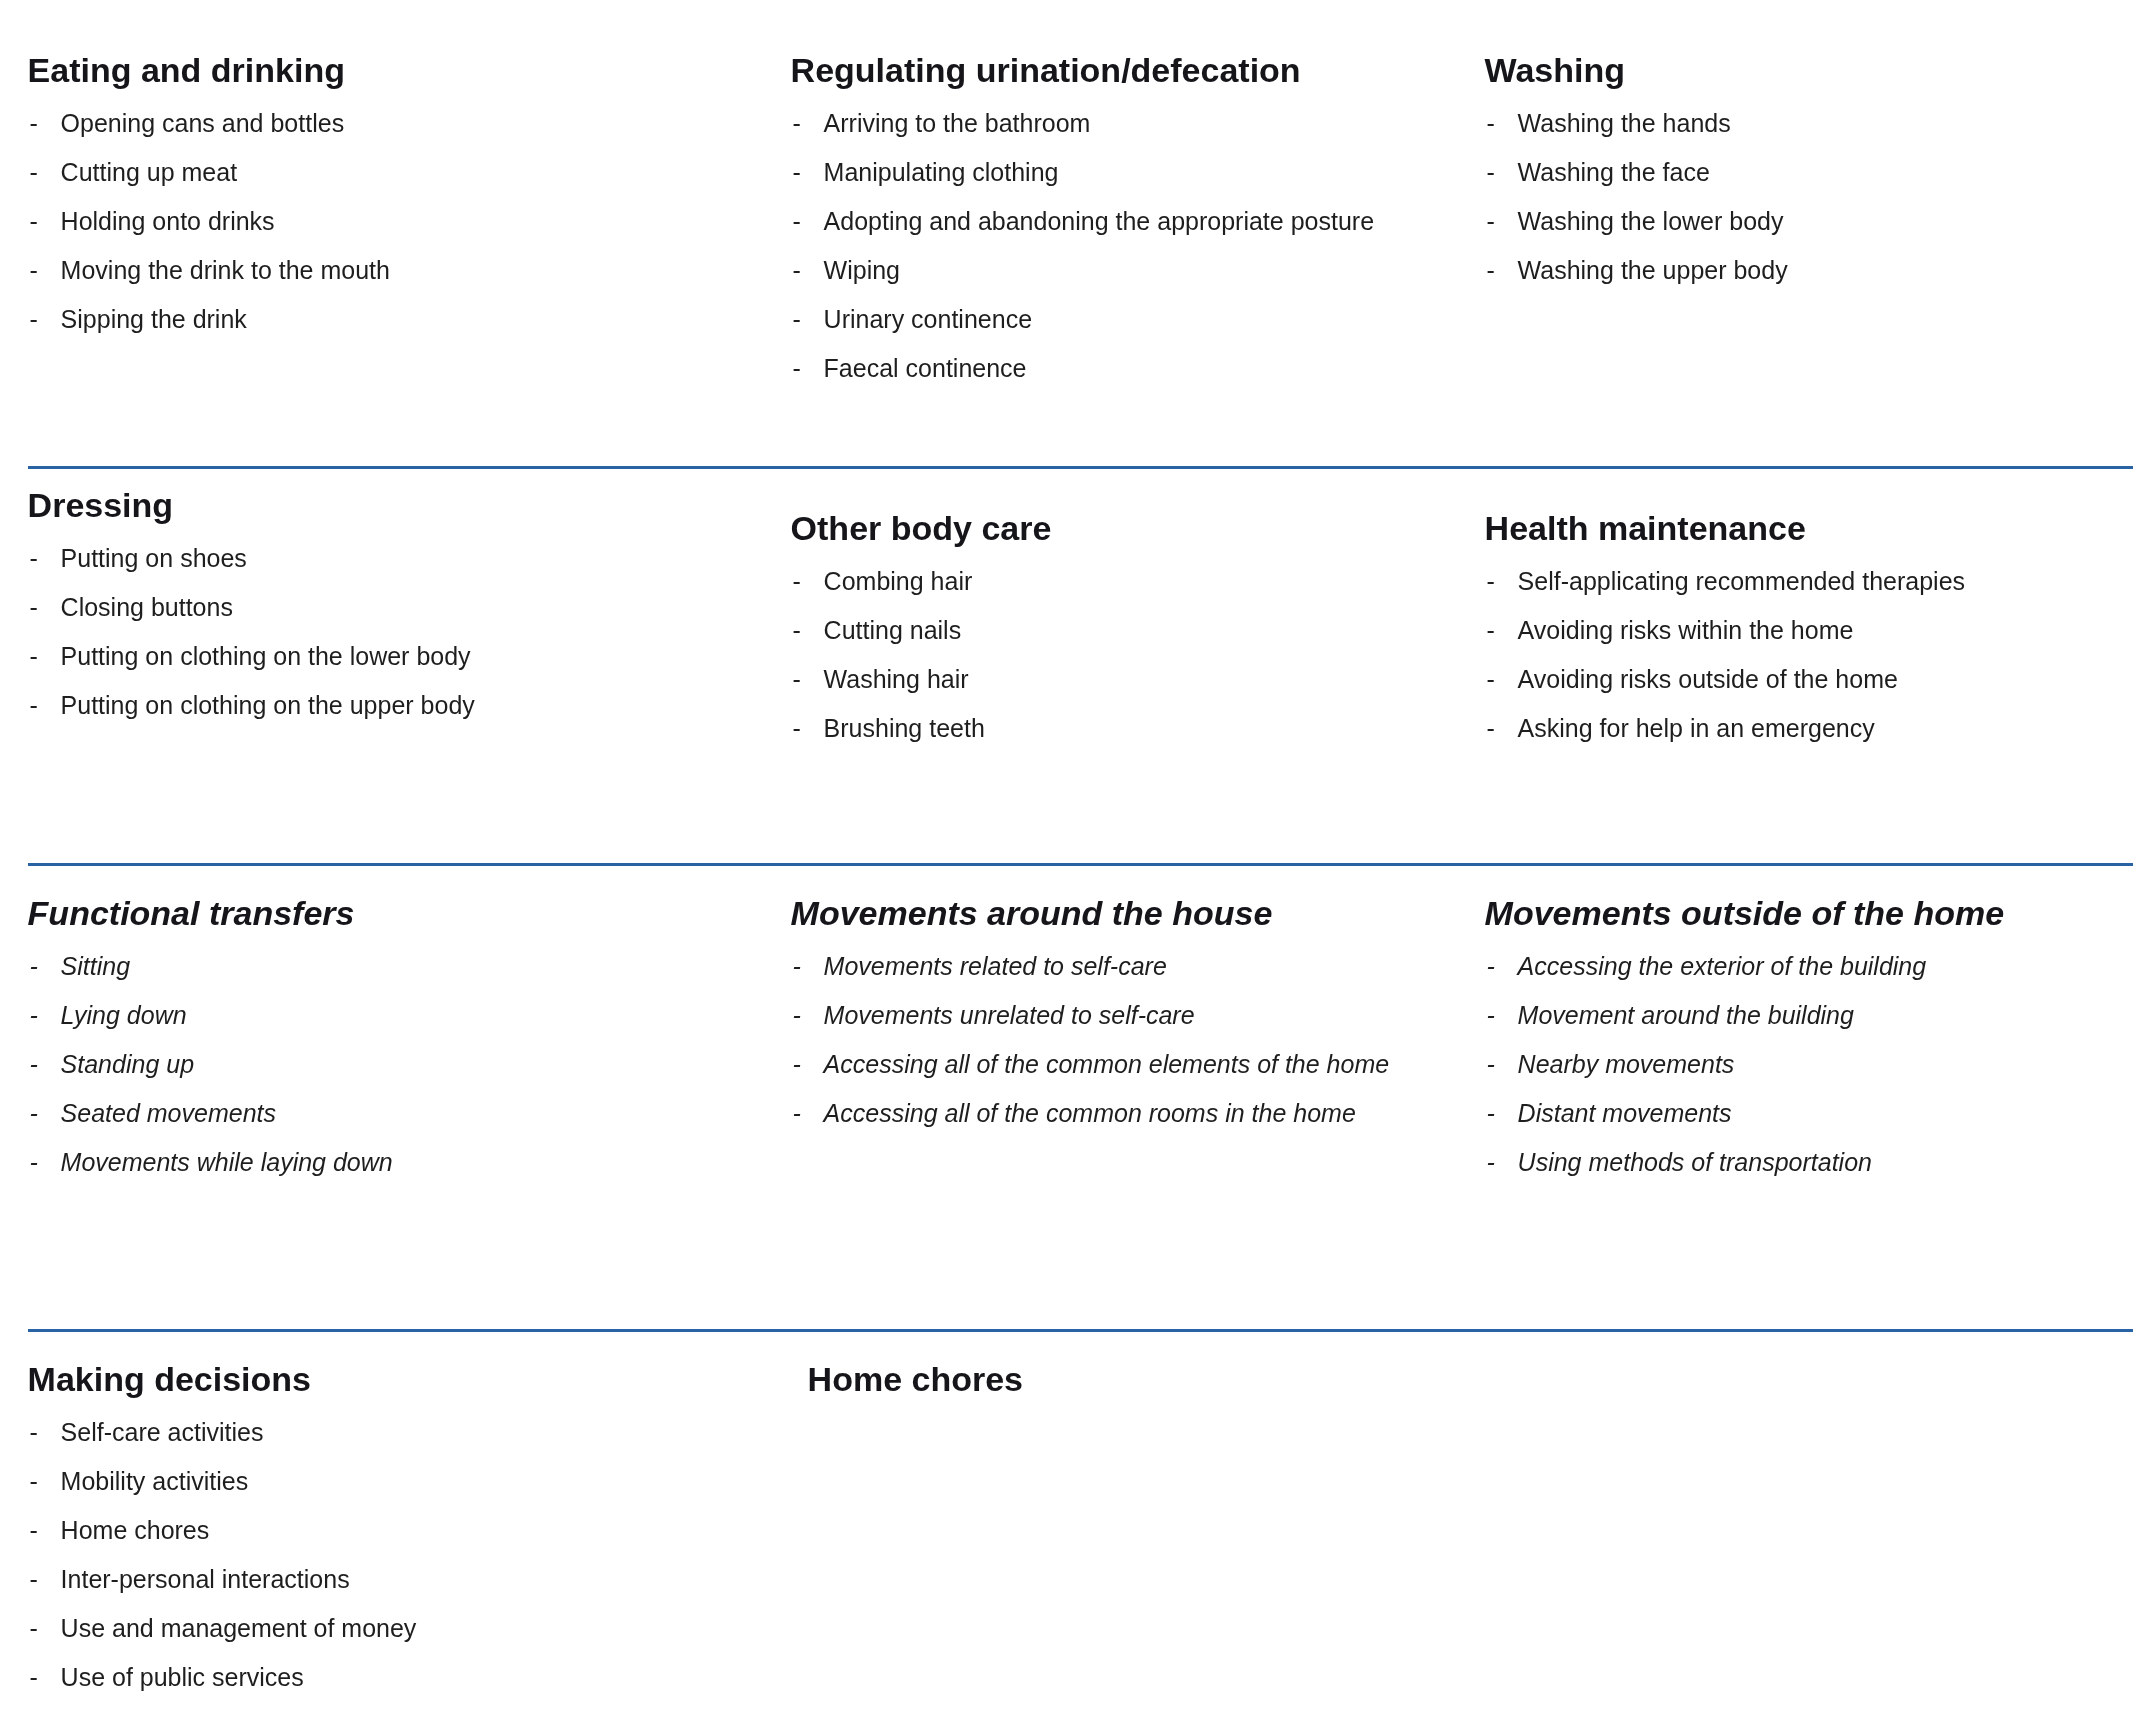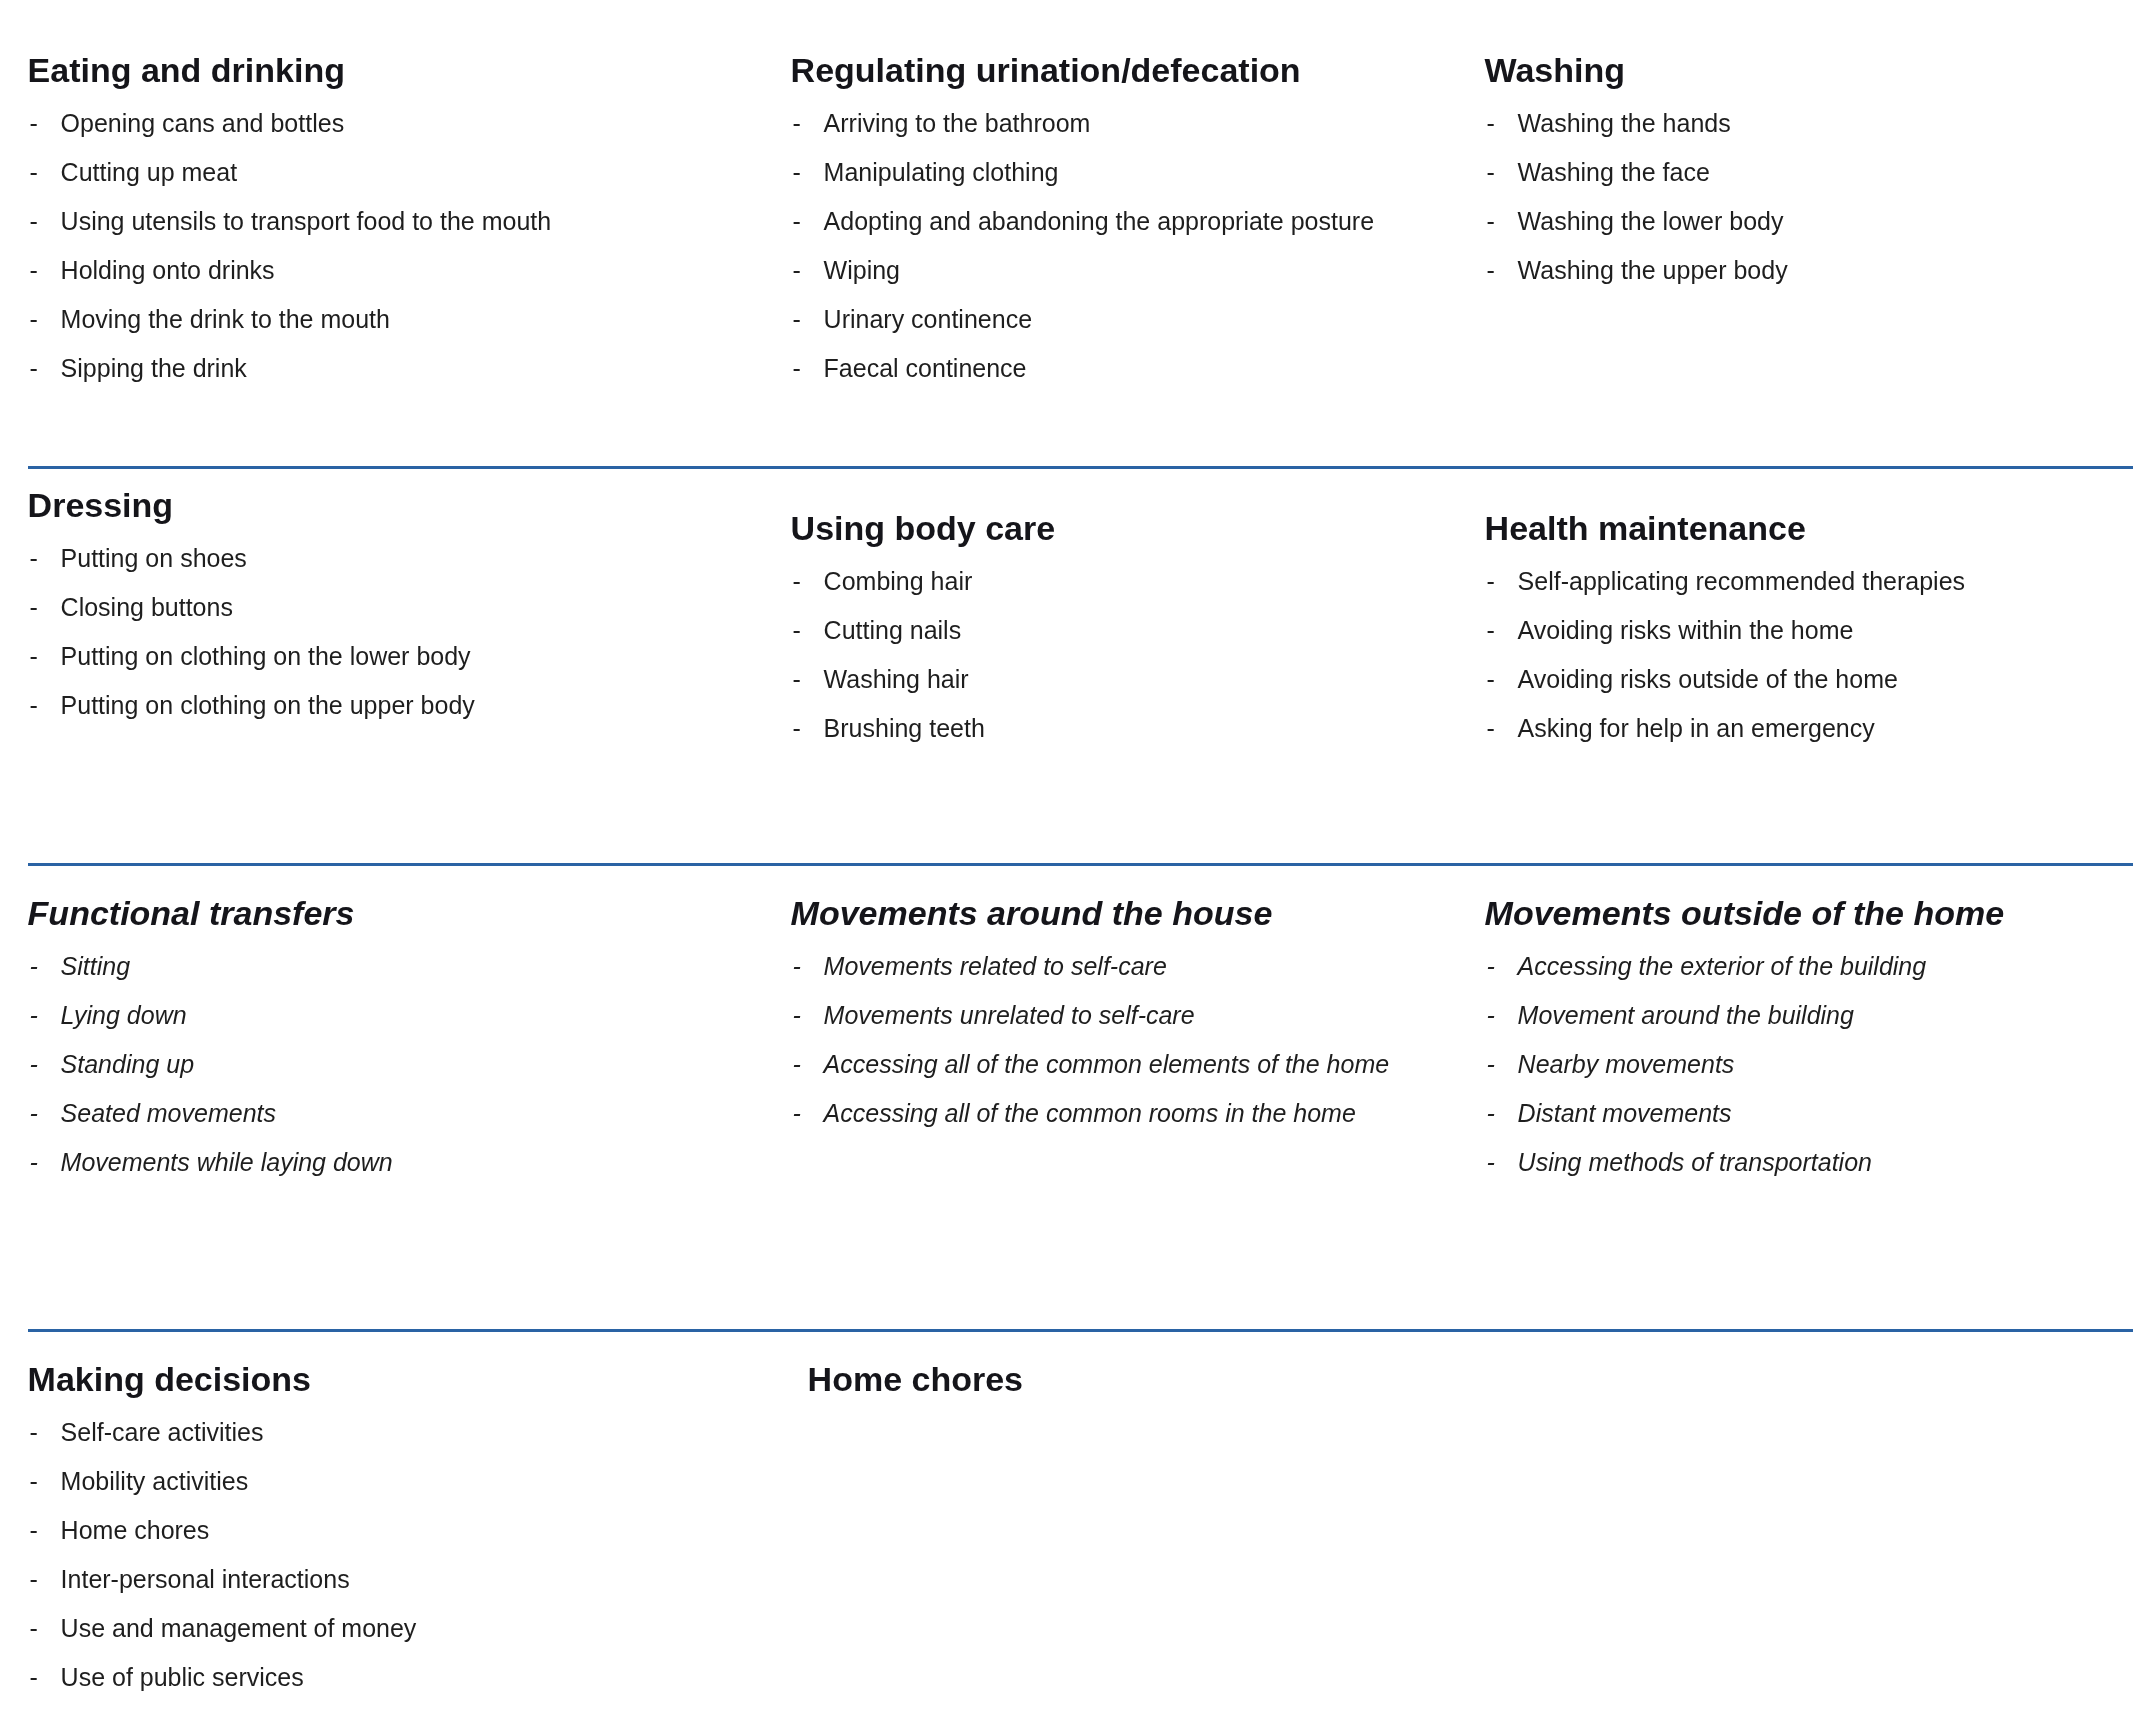--- a/index.html
+++ b/index.html
@@ -64,21 +64,20 @@
 </head>
 <body>
 
 <main class="table">
     <section class="row row-1">
       <div class="cell">
         <h3 class="cell-title">Eating and drinking</h3>
         <ul class="items">
           <li class="item">Opening cans and bottles</li>
           <li class="item">Cutting up meat</li>
-          <li class="item">Using utensils to transport food to the mouth</li>
           <li class="item">Holding onto drinks</li>
           <li class="item">Moving the drink to the mouth</li>
           <li class="item">Sipping the drink</li>
         </ul>
       </div>
       <div class="cell">
         <h3 class="cell-title">Regulating urination/defecation</h3>
         <ul class="items">
           <li class="item">Arriving to the bathroom</li>
           <li class="item">Manipulating clothing</li>
@@ -102,21 +101,21 @@
       <div class="cell">
         <h3 class="cell-title">Dressing</h3>
         <ul class="items">
           <li class="item">Putting on shoes</li>
           <li class="item">Closing buttons</li>
           <li class="item">Putting on clothing on the lower body</li>
           <li class="item">Putting on clothing on the upper body</li>
         </ul>
       </div>
       <div class="cell">
-        <h3 class="cell-title">Using body care</h3>
+        <h3 class="cell-title">Other body care</h3>
         <ul class="items">
           <li class="item">Combing hair</li>
           <li class="item">Cutting nails</li>
           <li class="item">Washing hair</li>
           <li class="item">Brushing teeth</li>
         </ul>
       </div>
       <div class="cell">
         <h3 class="cell-title">Health maintenance</h3>
         <ul class="items">

